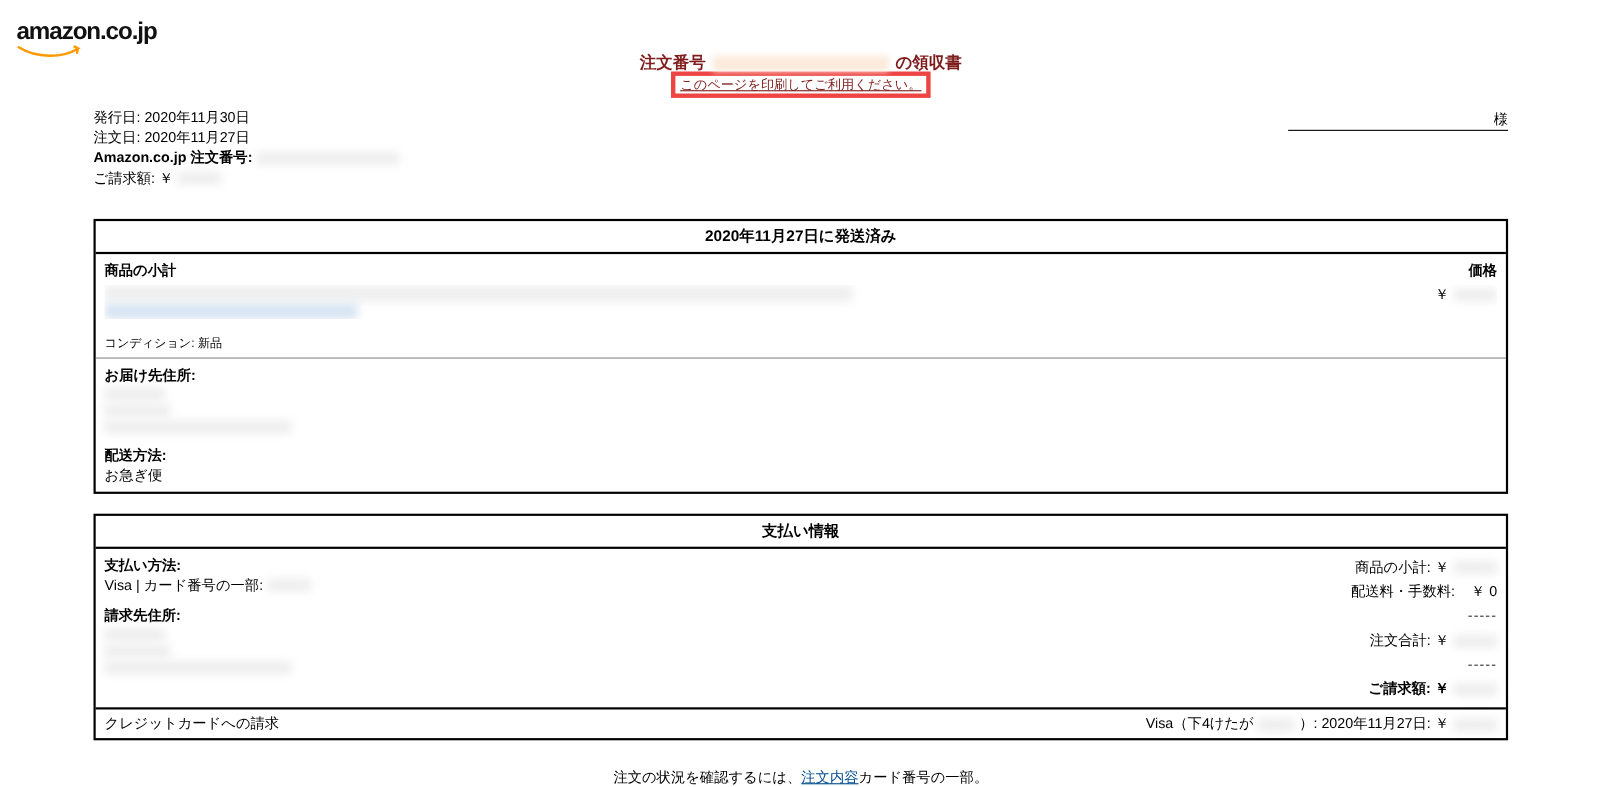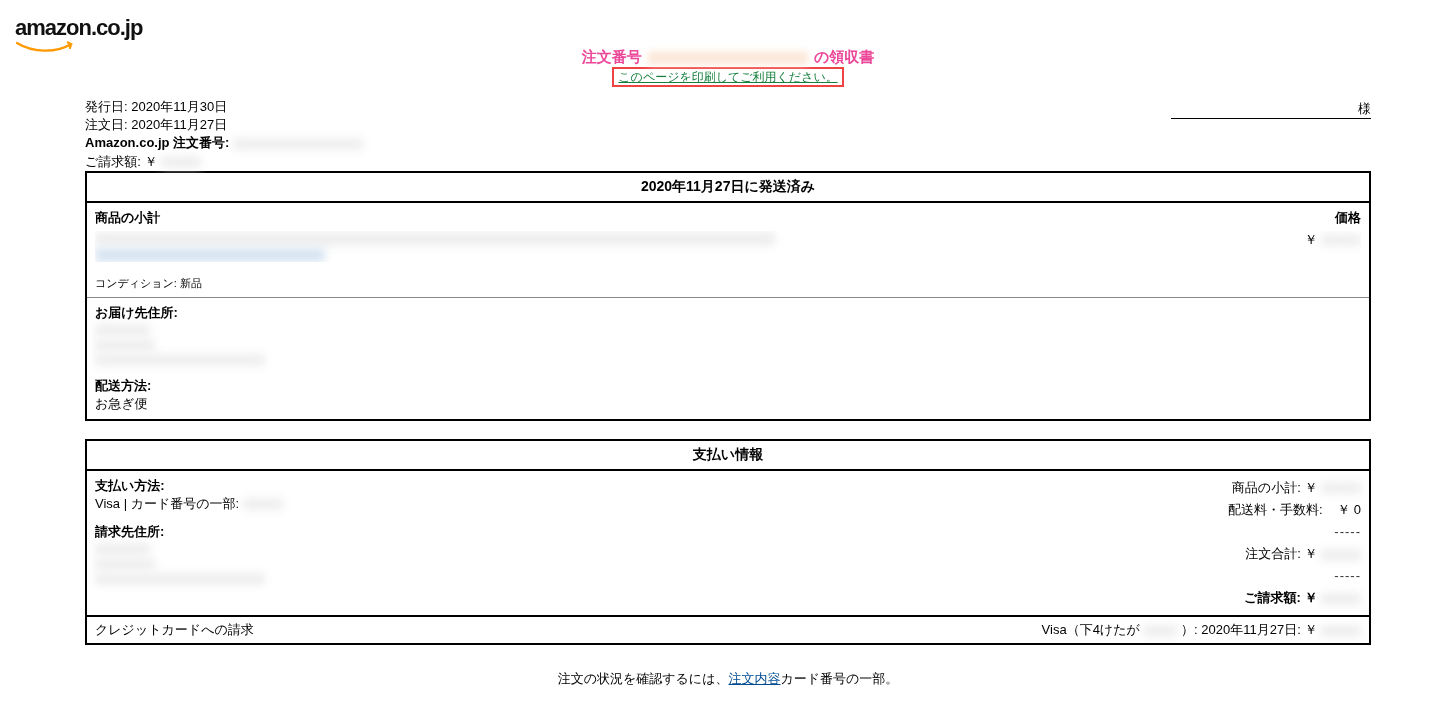--- a/index.html
+++ b/index.html
@@ -22,39 +22,39 @@
   .logo .swoosh {
     display: block;
     width: 60px;
     height: 10px;
     position: relative;
   }
   .logo .swoosh svg { display:block; }
   .header-title {
     text-align: center;
     font-weight: bold;
-    color: #ec4899;
+    color: #7f1d1d;
     font-size: 15px;
     margin-top: -8px;
   }
   .header-title .redacted-title {
     display: inline-block;
     width: 160px;
     height: 14px;
     background: #fceadb;
     vertical-align: middle;
     margin: 0 2px;
     filter: blur(3px);
   }
   .print-link-wrap { text-align: center; margin-top: 2px; }
   .print-link {
-    color: #15803d;
+    color: #7f1d1d;
     text-decoration: underline;
     font-size: 12px;
-    border: 2px solid #ef4444;
+    border: 4px solid #ef4444;
     padding: 1px 4px;
   }
   .content { padding: 0 75px; margin-top: 12px; }
   .meta-row { line-height: 1.4; }
   .meta-row b { font-weight: bold; }
   .sama-line {
     float: right;
     width: 200px;
     border-bottom: 1px solid #000;
     text-align: right;
@@ -71,21 +71,21 @@
   }
   .r-sm { width: 40px; height: 12px; }
   .r-md { width: 130px; height: 12px; }
   .r-line1 { width: 680px; height: 14px; }
   .r-line2 { width: 230px; height: 14px; background:#d6e4f2; }
   .r-addr1 { width: 55px; height: 12px; }
   .r-addr2 { width: 60px; height: 12px; }
   .r-addr3 { width: 170px; height: 12px; }
   .box {
     border: 2px solid #000;
-    margin-top: 0;
+    margin-top: 28px;
   }
   .box-header {
     text-align: center;
     font-weight: bold;
     font-size: 14px;
     padding: 5px 0;
     border-bottom: 2px solid #000;
   }
   .section {
     padding: 6px 8px;

